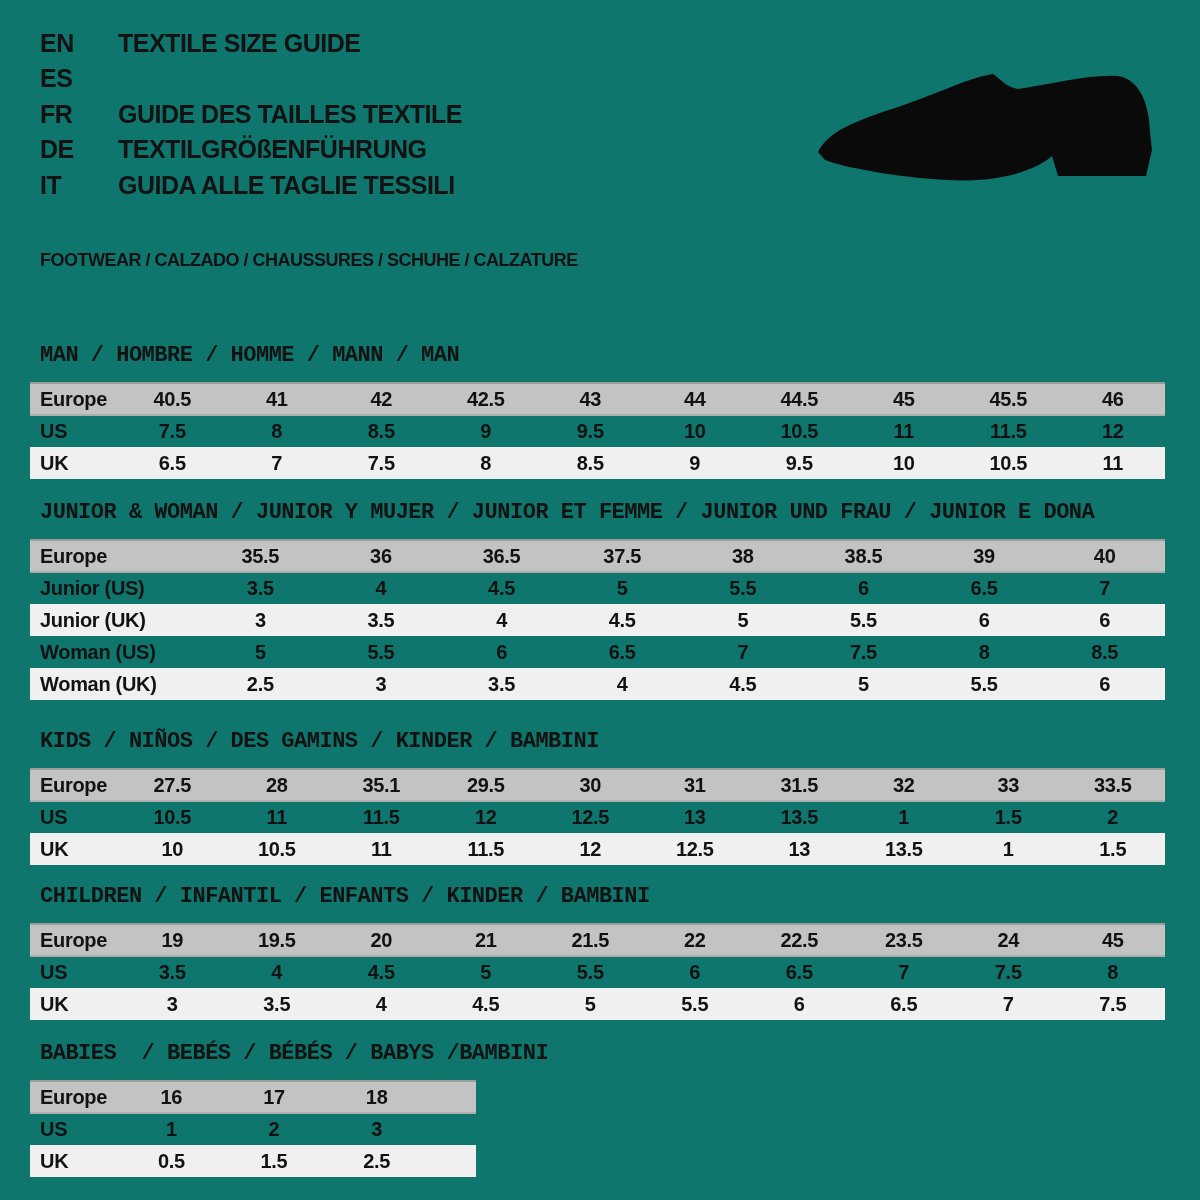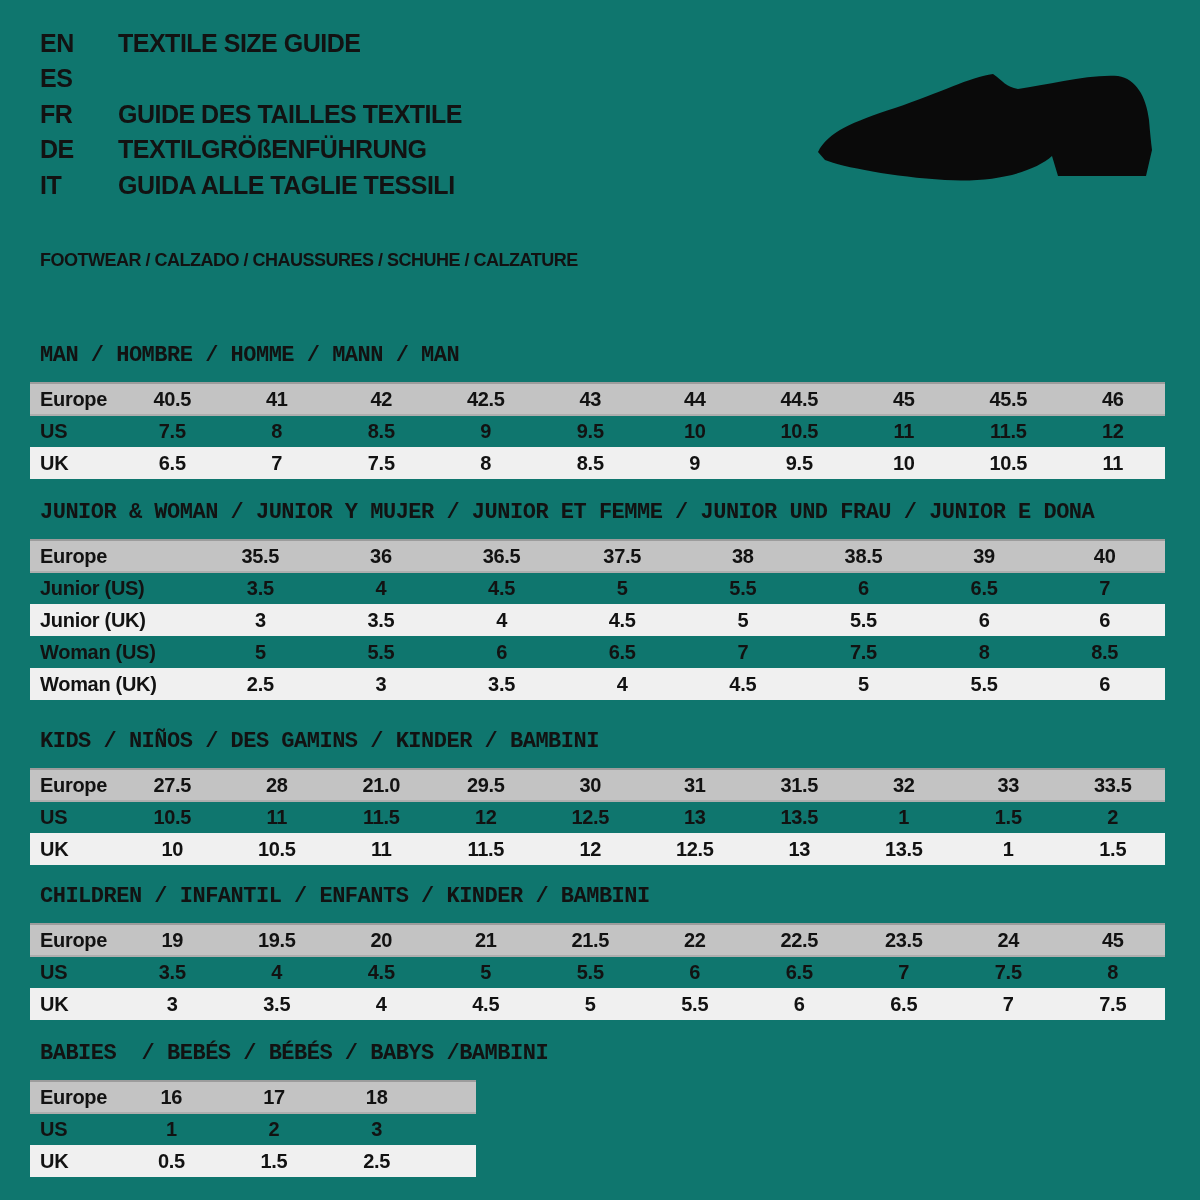--- a/index.html
+++ b/index.html
@@ -247,21 +247,21 @@
     <table class="sizes t-std">
       <colgroup>
           <col class="c-lbl">
           <col span="10">
         </colgroup>
       <tbody>
           <tr>
             <td class="lbl">Europe</td>
             <td>27.5</td>
             <td>28</td>
-            <td>21.0</td>
+            <td>35.1</td>
             <td>29.5</td>
             <td>30</td>
             <td>31</td>
             <td>31.5</td>
             <td>32</td>
             <td>33</td>
             <td>33.5</td>
           </tr>
           <tr>
             <td class="lbl">US</td>

